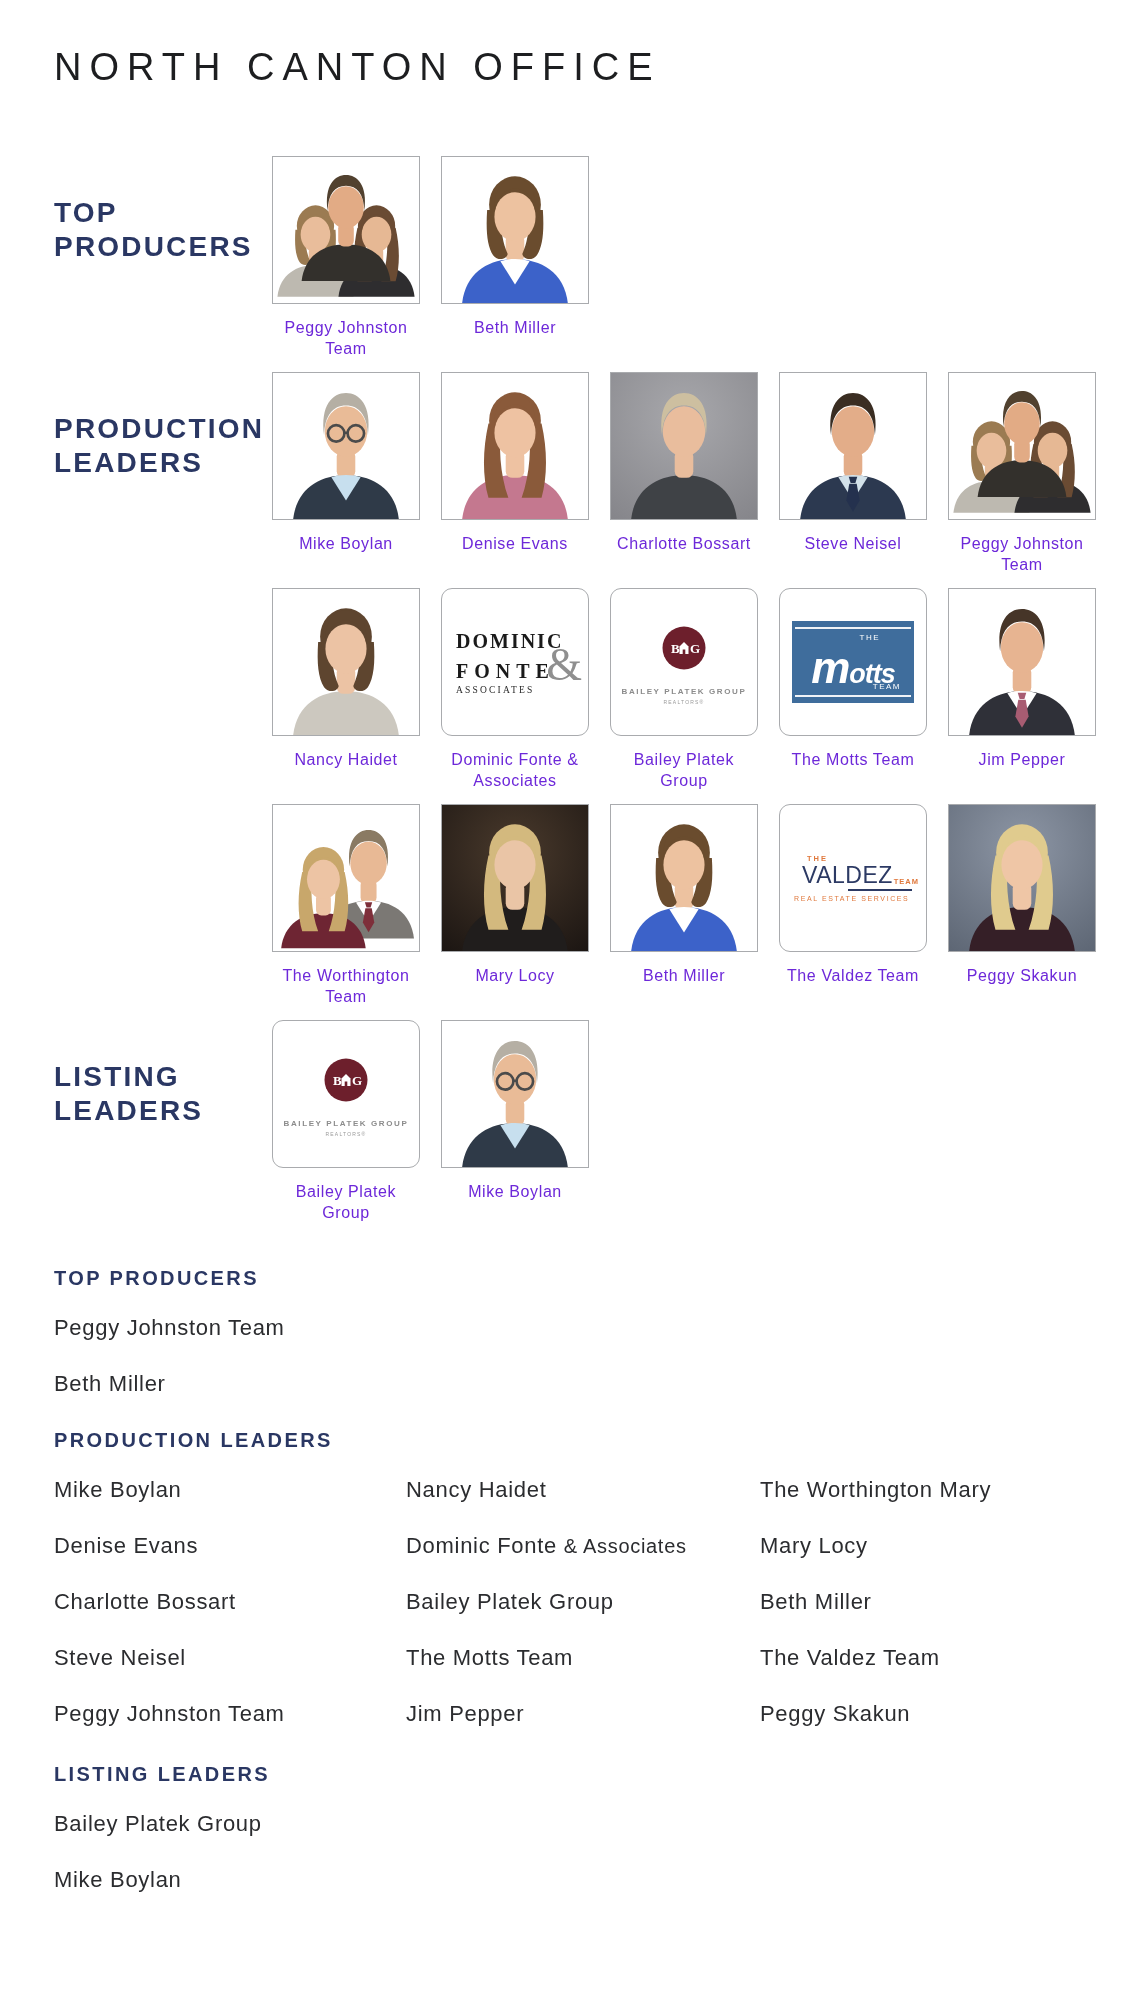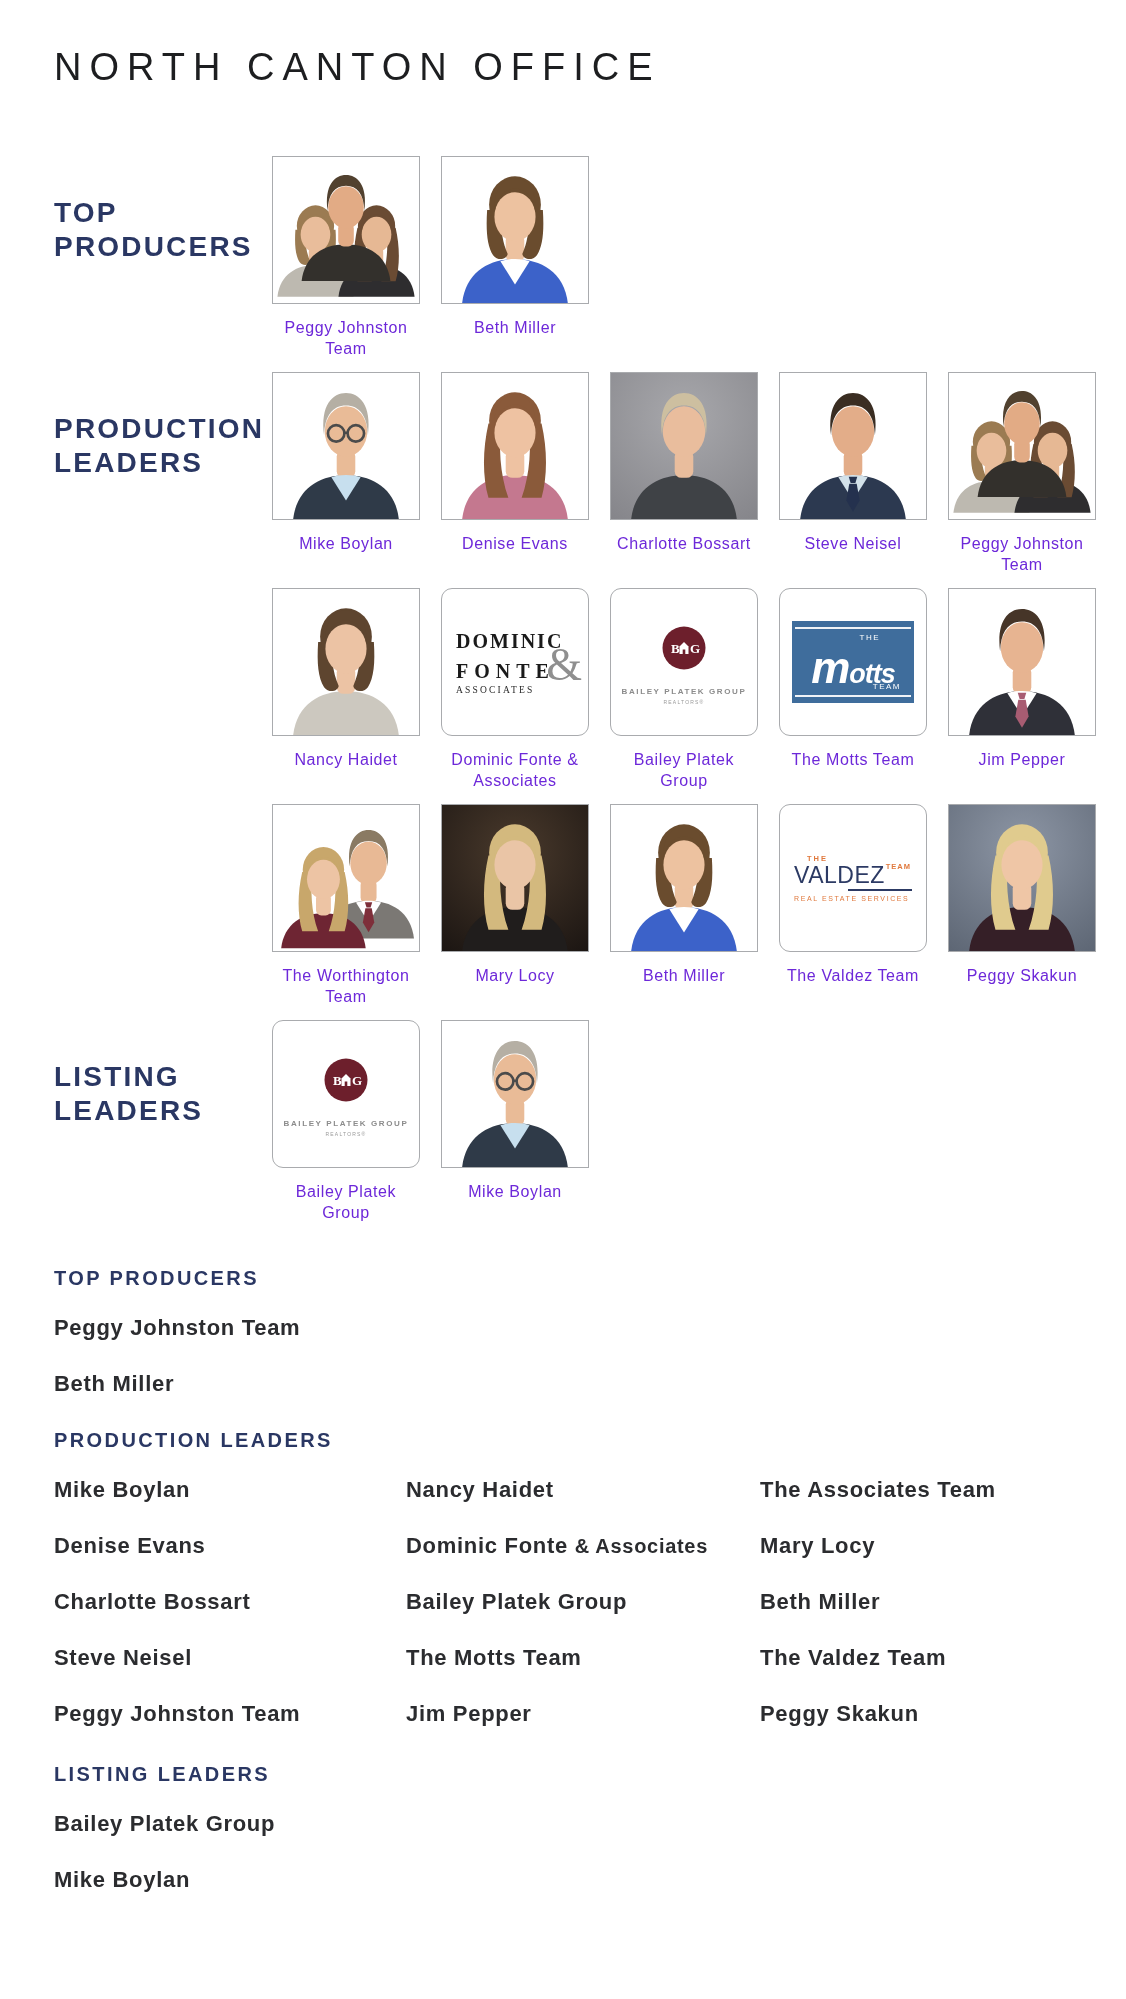--- a/index.html
+++ b/index.html
@@ -66,30 +66,30 @@
   .motts { position:relative; width:122px; height:82px; background:#3f6d9c;
            display:flex; align-items:center; justify-content:center; }
   .motts::before, .motts::after { content:""; position:absolute; left:3px; right:3px; border-top:2px solid rgba(255,255,255,.92); }
   .motts::before { top:6px; } .motts::after { bottom:6px; }
   .motts-name { color:#fff; font-style:italic; font-weight:800; font-size:27px; line-height:1; letter-spacing:-1px;margin-top:12px; }
   .motts-name::first-letter { font-size:44px; }
   .motts-the  { position:absolute; top:12px;  right:34px; color:#fff; font-size:8px; letter-spacing:1.5px; }
   .motts-team { position:absolute; bottom:12px; right:13px; color:#fff; font-size:8px; letter-spacing:1.5px; }
   .valdez { width:118px; text-align:left; }
   .v-the  { color:#e0793d; font-size:7.5px; font-weight:700; letter-spacing:2px; margin-left:13px; }
-  .v-name { color:#2c3a64; font-size:23px; letter-spacing:0.5px; font-weight:500; line-height:1.05; display:flex; align-items:flex-start; }
+  .v-name { color:#2c3a64; font-size:23px; letter-spacing:0.5px; font-weight:500; line-height:1.05; display:flex; align-items:flex-end;margin-left:8px; }
   .v-team { color:#e0793d; font-size:7.5px; font-weight:700; letter-spacing:1px; margin:0 1px 2px 1px; }
   .v-line { height:2px; background:#2c3a64; width:64px; margin:1px 0 4px auto; }
   .v-sub  { color:#e0793d; font-size:7px; letter-spacing:1.6px; }
   
   .bottom { margin-top:44px; }
   .section { margin-bottom:4px; }
   .section + .section { margin-top:20px; }
   .sec-heading { font-size:20px; font-weight:700; letter-spacing:2.4px; color:#2a3763; margin-bottom:27px; }
-  .nm { font-size:22px; letter-spacing:0.7px; color:#2b2c2f; line-height:22px; margin-bottom:34px;font-weight:bold; }
+  .nm { font-size:22px; letter-spacing:0.7px; color:#2b2c2f; line-height:22px; margin-bottom:34px; }
   .nm-small { font-size:20px; }
   .pl-grid { display:grid; grid-template-columns:352px 354px auto;
              grid-template-rows:repeat(5,22px); grid-auto-flow:column; row-gap:34px; margin-bottom:38px; }
   .pl-grid .nm { margin-bottom:0; }
 </style>
 </head>
 <body>
 
 <svg width="0" height="0" style="position:absolute" aria-hidden="true">
   <defs>
@@ -446,21 +446,21 @@
       <div class="nm">Steve Neisel</div>
       <div class="nm">Peggy Johnston Team</div>
       <div class="nm">Nancy Haidet</div>
       <div class="nm">
         <span>Dominic Fonte</span>
         <span class="nm-small">&amp; Associates</span>
       </div>
       <div class="nm">Bailey Platek Group</div>
       <div class="nm">The Motts Team</div>
       <div class="nm">Jim Pepper</div>
-      <div class="nm">The Associates Team</div>
+      <div class="nm">The Worthington Mary</div>
       <div class="nm">Mary Locy</div>
       <div class="nm">Beth Miller</div>
       <div class="nm">The Valdez Team</div>
       <div class="nm">Peggy Skakun</div>
     </div>
   </div>
 
   <div class="section">
     <div class="sec-heading">LISTING LEADERS</div>
     <div class="nm">Bailey Platek Group</div>

